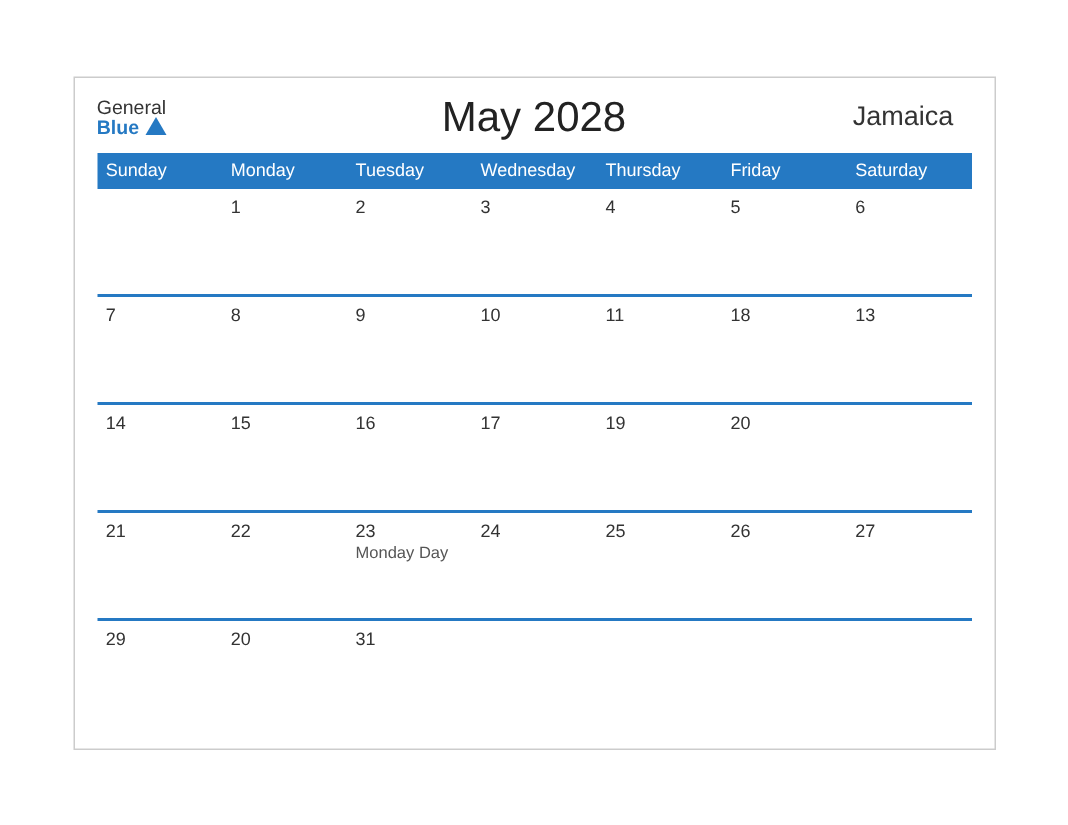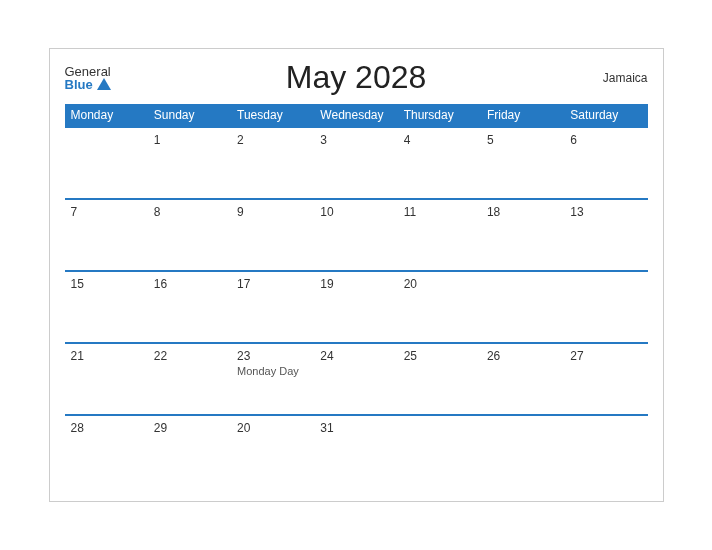--- a/index.html
+++ b/index.html
@@ -48,29 +48,29 @@
     .logo-triangle {
       width: 0;
       height: 0;
       border-left: 7px solid transparent;
       border-right: 7px solid transparent;
       border-bottom: 12px solid #2579c3;
       margin-left: 3px;
       margin-bottom: 1px;
     }
     .calendar-title {
-      font-size: 32px;
+      font-size: 28px;
       font-weight: normal;
       color: #222;
       text-align: center;
     }
     .country-label {
       position: absolute;
-      right: 0;
-      font-size: 12px;
+      right: 12px;
+      font-size: 18px;
       color: #333;
     }
     .day-headers {
       display: grid;
       grid-template-columns: repeat(7, 1fr);
       background: #2579c3;
       color: #fff;
       font-size: 12px;
     }
     .day-header {
@@ -117,22 +117,22 @@
       <span class="logo-blue">
         <span>Blue</span>
         <span class="logo-triangle"></span>
       </span>
     </div>
     <h1 class="calendar-title">May 2028</h1>
     <span class="country-label">Jamaica</span>
   </div>
 
   <div class="day-headers">
-  <div class="day-header">Monday</div>
-      <div class="day-header">Sunday</div>
+  <div class="day-header">Sunday</div>
+      <div class="day-header">Monday</div>
       <div class="day-header">Tuesday</div>
       <div class="day-header">Wednesday</div>
       <div class="day-header">Thursday</div>
       <div class="day-header">Friday</div>
       <div class="day-header">Saturday</div>
     </div>
 
   <div class="calendar-grid">
   <div class="calendar-week">
         <div class="calendar-cell"></div>
@@ -173,20 +173,23 @@
         </div>
         <div class="calendar-cell">
           <span class="cell-day">18</span>
         </div>
         <div class="calendar-cell">
           <span class="cell-day">13</span>
         </div>
       </div>
       <div class="calendar-week">
         <div class="calendar-cell">
+          <span class="cell-day">14</span>
+        </div>
+        <div class="calendar-cell">
           <span class="cell-day">15</span>
         </div>
         <div class="calendar-cell">
           <span class="cell-day">16</span>
         </div>
         <div class="calendar-cell">
           <span class="cell-day">17</span>
         </div>
         <div class="calendar-cell">
           <span class="cell-day">19</span>
@@ -214,23 +217,20 @@
         </div>
         <div class="calendar-cell">
           <span class="cell-day">26</span>
         </div>
         <div class="calendar-cell">
           <span class="cell-day">27</span>
         </div>
       </div>
       <div class="calendar-week">
         <div class="calendar-cell">
-          <span class="cell-day">28</span>
-        </div>
-        <div class="calendar-cell">
           <span class="cell-day">29</span>
         </div>
         <div class="calendar-cell">
           <span class="cell-day">20</span>
         </div>
         <div class="calendar-cell">
           <span class="cell-day">31</span>
         </div>
         <div class="calendar-cell"></div>
         <div class="calendar-cell"></div>

